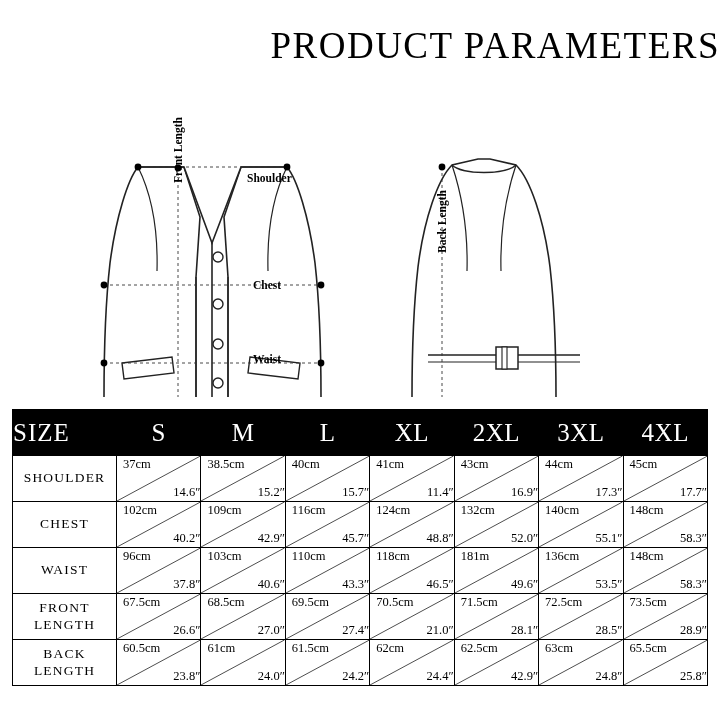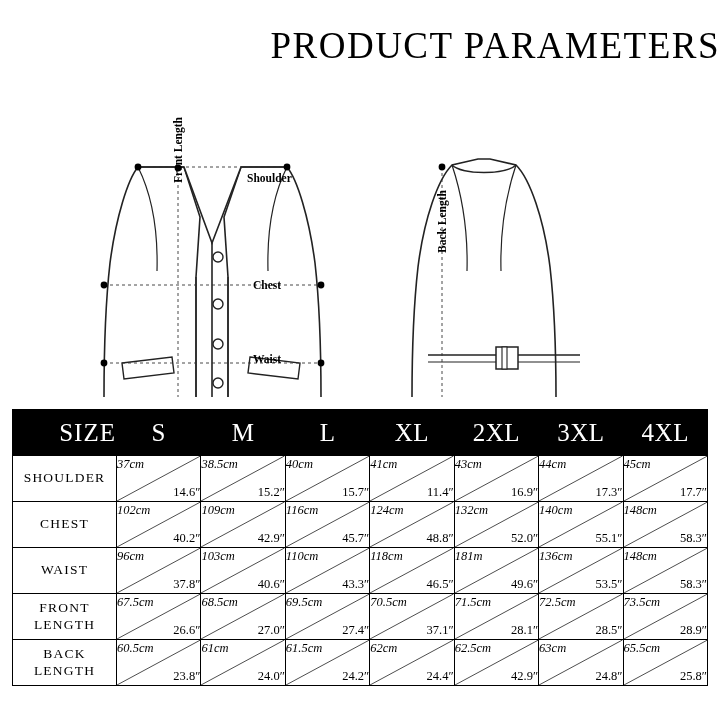--- a/index.html
+++ b/index.html
@@ -68,21 +68,21 @@
     color: #fff;
     text-align: center;
     font-family: "Liberation Serif", serif;
     font-size: 25px;
     font-weight: 400;
     letter-spacing: 0.5px;
   }
   .hdr-row td.size-label {
     font-size: 25px;
     letter-spacing: 1px;
-    text-align: right;
+    text-align: left;
   }
   .row-label {
     width: 104px;
     text-align: center;
     font-family: "Liberation Serif", serif;
     font-size: 13.5px;
     letter-spacing: 1.2px;
     line-height: 1.25;
     padding: 2px 1px;
   }
@@ -91,25 +91,24 @@
     height: 46px;
     overflow: hidden;
   }
   .data-cell .slash {
     position: absolute;
     left: 0; top: 0;
     width: 100%; height: 100%;
   }
   .data-cell .cm {
     position: absolute;
-    left: 0;
+    left: 6px;
     top: 1px;
     font-family: "Liberation Serif", serif;
     font-size: 12.5px;
-    font-style: italic;
   }
   .data-cell .inch {
     position: absolute;
     right: 0;
     bottom: 1px;
     font-family: "Liberation Serif", serif;
     font-size: 12.5px;
   }
 </style>
 </head>
@@ -410,21 +409,21 @@
               <line x1="0" y1="46" x2="100" y2="0" stroke="#000" stroke-width="0.7" vector-effect="non-scaling-stroke"></line>
             </svg>
           <span class="cm">69.5cm</span>
           <span class="inch">27.4″</span>
         </td>
         <td class="data-cell">
           <svg class="slash" viewBox="0 0 100 46" preserveAspectRatio="none">
               <line x1="0" y1="46" x2="100" y2="0" stroke="#000" stroke-width="0.7" vector-effect="non-scaling-stroke"></line>
             </svg>
           <span class="cm">70.5cm</span>
-          <span class="inch">37.1″</span>
+          <span class="inch">21.0″</span>
         </td>
         <td class="data-cell">
           <svg class="slash" viewBox="0 0 100 46" preserveAspectRatio="none">
               <line x1="0" y1="46" x2="100" y2="0" stroke="#000" stroke-width="0.7" vector-effect="non-scaling-stroke"></line>
             </svg>
           <span class="cm">71.5cm</span>
           <span class="inch">28.1″</span>
         </td>
         <td class="data-cell">
           <svg class="slash" viewBox="0 0 100 46" preserveAspectRatio="none">

